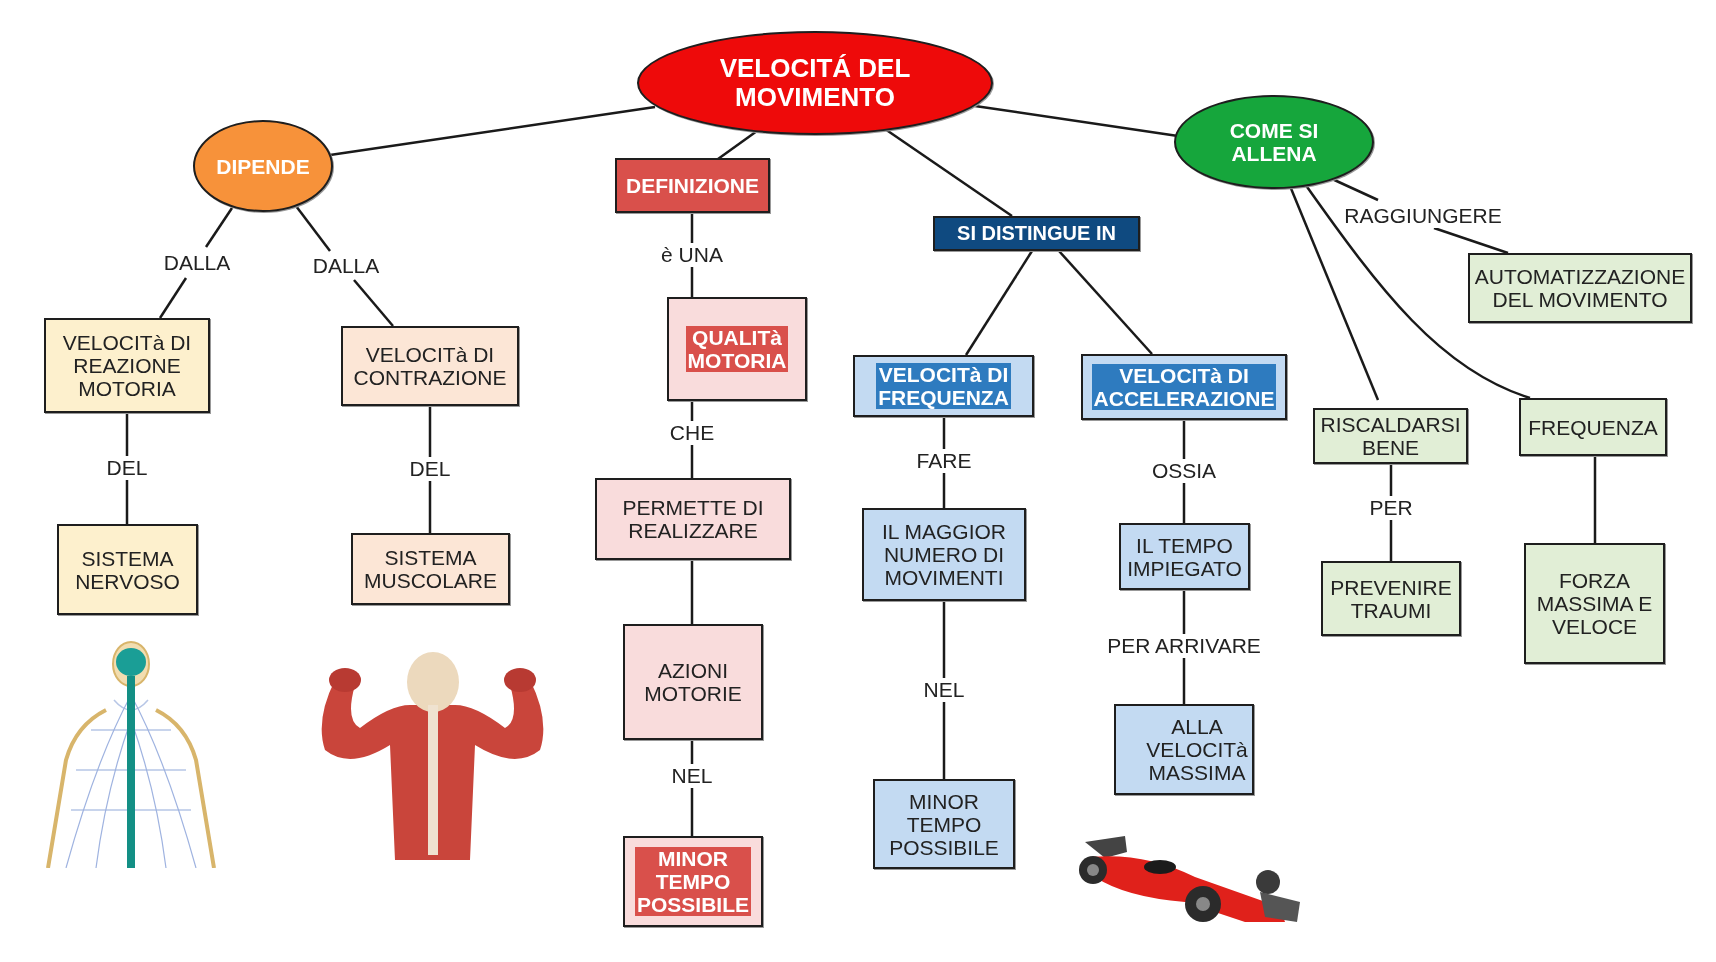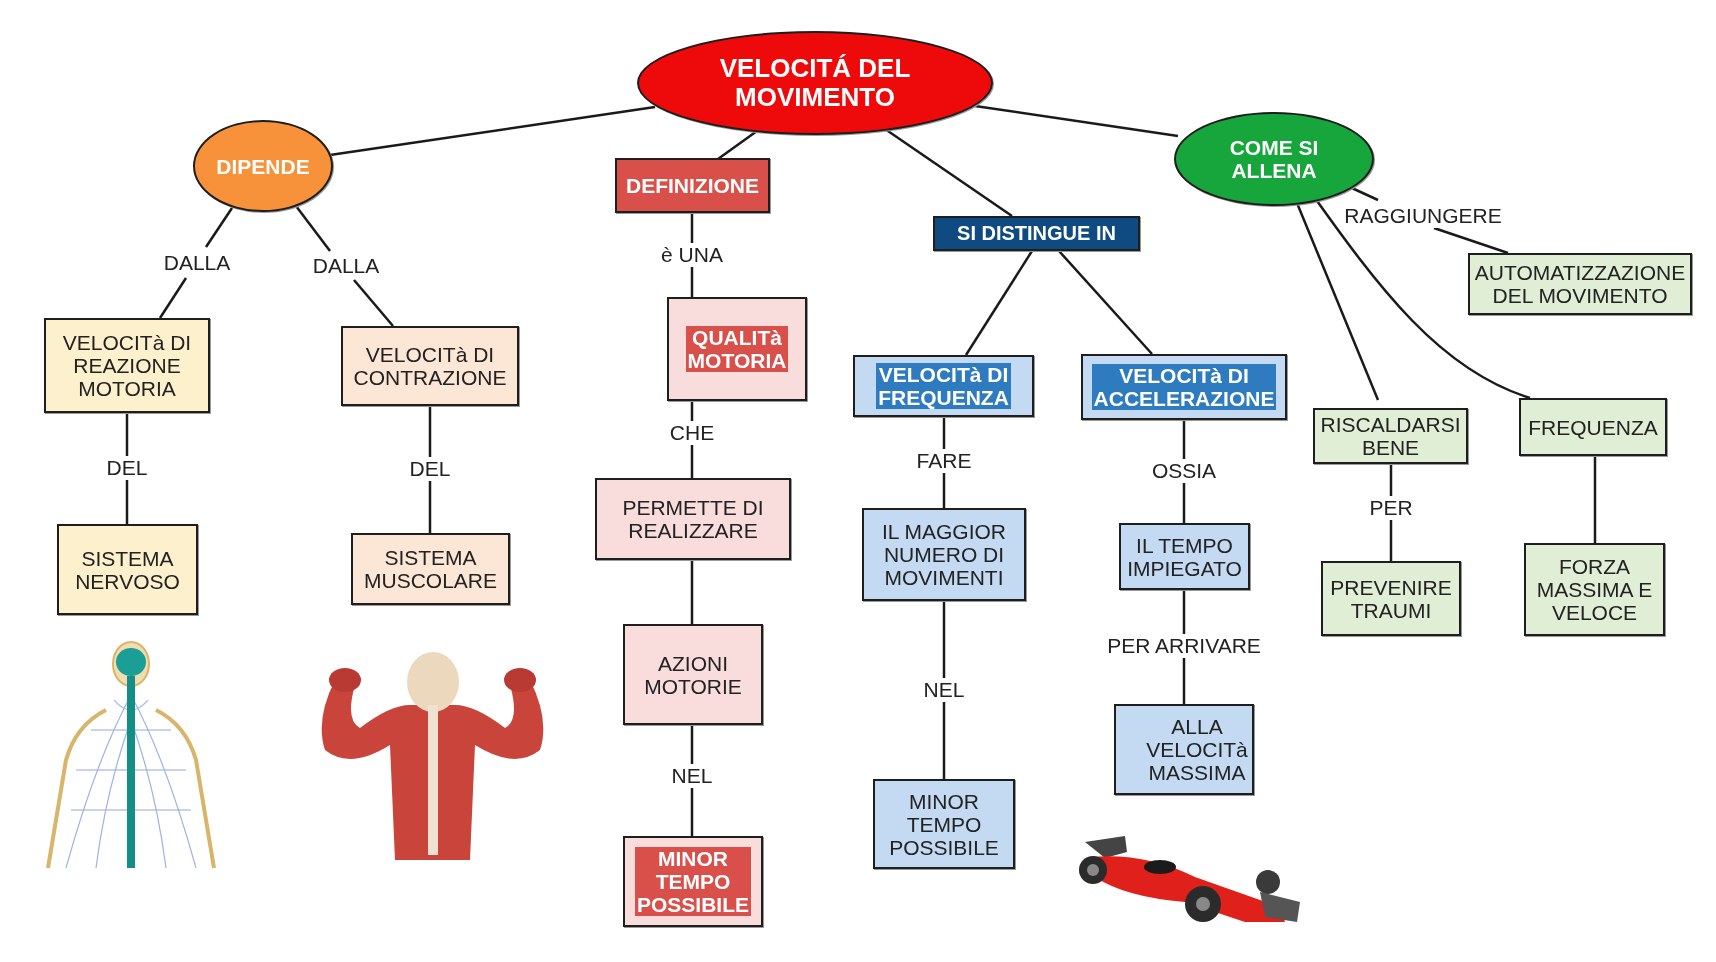--- a/index.html
+++ b/index.html
@@ -101,40 +101,40 @@
     <ellipse cx="95" cy="45" rx="16" ry="7" fill="#1b1b1b"></ellipse>
   </svg>
 </div>
 
 <div class="node ellipse" style="left:637px;top:31px;width:356px;height:104px;background:#ee0a0a;font-size:26px;line-height:29px;">VELOCITÁ DEL
 MOVIMENTO</div>
 
 <div class="node ellipse" style="left:193px;top:120px;width:140px;height:92px;background:#f7923a;font-size:21px;">DIPENDE</div>
 <div class="node bold" style="left:615px;top:158px;width:155px;height:55px;background:#d9504b;color:#fff;font-size:21px;">DEFINIZIONE</div>
 <div class="node bold" style="left:933px;top:216px;width:207px;height:35px;background:#0f4a80;color:#fff;font-size:20px;">SI DISTINGUE IN</div>
-<div class="node ellipse" style="left:1174px;top:112px;width:200px;height:94px;background:#16a63c;font-size:21px;">COME SI
+<div class="node ellipse" style="left:1174px;top:95px;width:200px;height:94px;background:#16a63c;font-size:21px;">COME SI
 ALLENA</div>
 
 <div class="node" style="left:44px;top:318px;width:166px;height:95px;background:#fdf0cd;">VELOCITà DI
 REAZIONE
 MOTORIA</div>
 <div class="node" style="left:341px;top:326px;width:178px;height:80px;background:#fce6d6;">VELOCITà DI
 CONTRAZIONE</div>
 <div class="node" style="left:57px;top:524px;width:141px;height:91px;background:#fdf0cd;">SISTEMA
 NERVOSO</div>
 <div class="node" style="left:351px;top:533px;width:159px;height:72px;background:#fce6d6;">SISTEMA
 MUSCOLARE</div>
 
 <div class="node" style="left:623px;top:297px;width:140px;height:104px;background:#f9dcdc;margin-left:44px;">
   <span class="hl" style="--hl:#d9504b;">QUALITà
 MOTORIA</span>
 </div>
 <div class="node" style="left:595px;top:478px;width:196px;height:82px;background:#f9dcdc;">PERMETTE DI
 REALIZZARE</div>
-<div class="node" style="left:623px;top:624px;width:140px;height:101px;background:#f9dcdc;">AZIONI
+<div class="node" style="left:623px;top:624px;width:140px;height:116px;background:#f9dcdc;">AZIONI
 MOTORIE</div>
 <div class="node" style="left:623px;top:836px;width:140px;height:91px;background:#f9dcdc;">
   <span class="hl" style="--hl:#d9504b;">MINOR
 TEMPO
 POSSIBILE</span>
 </div>
 
 <div class="node" style="left:853px;top:355px;width:181px;height:62px;background:#c3daf2;">
   <span class="hl" style="--hl:#2e7bbf;">VELOCITà DI
 FREQUENZA</span>
@@ -148,28 +148,28 @@
 MOVIMENTI</div>
 <div class="node" style="left:873px;top:779px;width:142px;height:90px;background:#c3daf2;">MINOR
 TEMPO
 POSSIBILE</div>
 <div class="node" style="left:1119px;top:523px;width:131px;height:67px;background:#c3daf2;">IL TEMPO
 IMPIEGATO</div>
 <div class="node" style="left:1114px;top:704px;width:140px;height:91px;background:#c3daf2;padding-left:30px;">ALLA
 VELOCITà
 MASSIMA</div>
 
-<div class="node" style="left:1468px;top:253px;width:224px;height:62px;background:#e1eed6;">AUTOMATIZZAZIONE
+<div class="node" style="left:1468px;top:253px;width:224px;height:70px;background:#e1eed6;">AUTOMATIZZAZIONE
 DEL MOVIMENTO</div>
 <div class="node" style="left:1313px;top:400px;width:155px;height:56px;background:#e1eed6;margin-top:8px;">RISCALDARSI
 BENE</div>
 <div class="node" style="left:1519px;top:398px;width:148px;height:58px;background:#e1eed6;">FREQUENZA</div>
 <div class="node" style="left:1321px;top:561px;width:140px;height:75px;background:#e1eed6;">PREVENIRE
 TRAUMI</div>
-<div class="node" style="left:1524px;top:543px;width:141px;height:93px;background:#e1eed6;">FORZA
+<div class="node" style="left:1524px;top:543px;width:141px;height:121px;background:#e1eed6;">FORZA
 MASSIMA E
 VELOCE</div>
 
 <div class="lbl" style="left:197px;top:263px;">DALLA</div>
 <div class="lbl" style="left:346px;top:266px;">DALLA</div>
 <div class="lbl" style="left:127px;top:468px;">DEL</div>
 <div class="lbl" style="left:430px;top:469px;">DEL</div>
 <div class="lbl" style="left:692px;top:255px;">è UNA</div>
 <div class="lbl" style="left:692px;top:433px;">CHE</div>
 <div class="lbl" style="left:692px;top:776px;">NEL</div>

